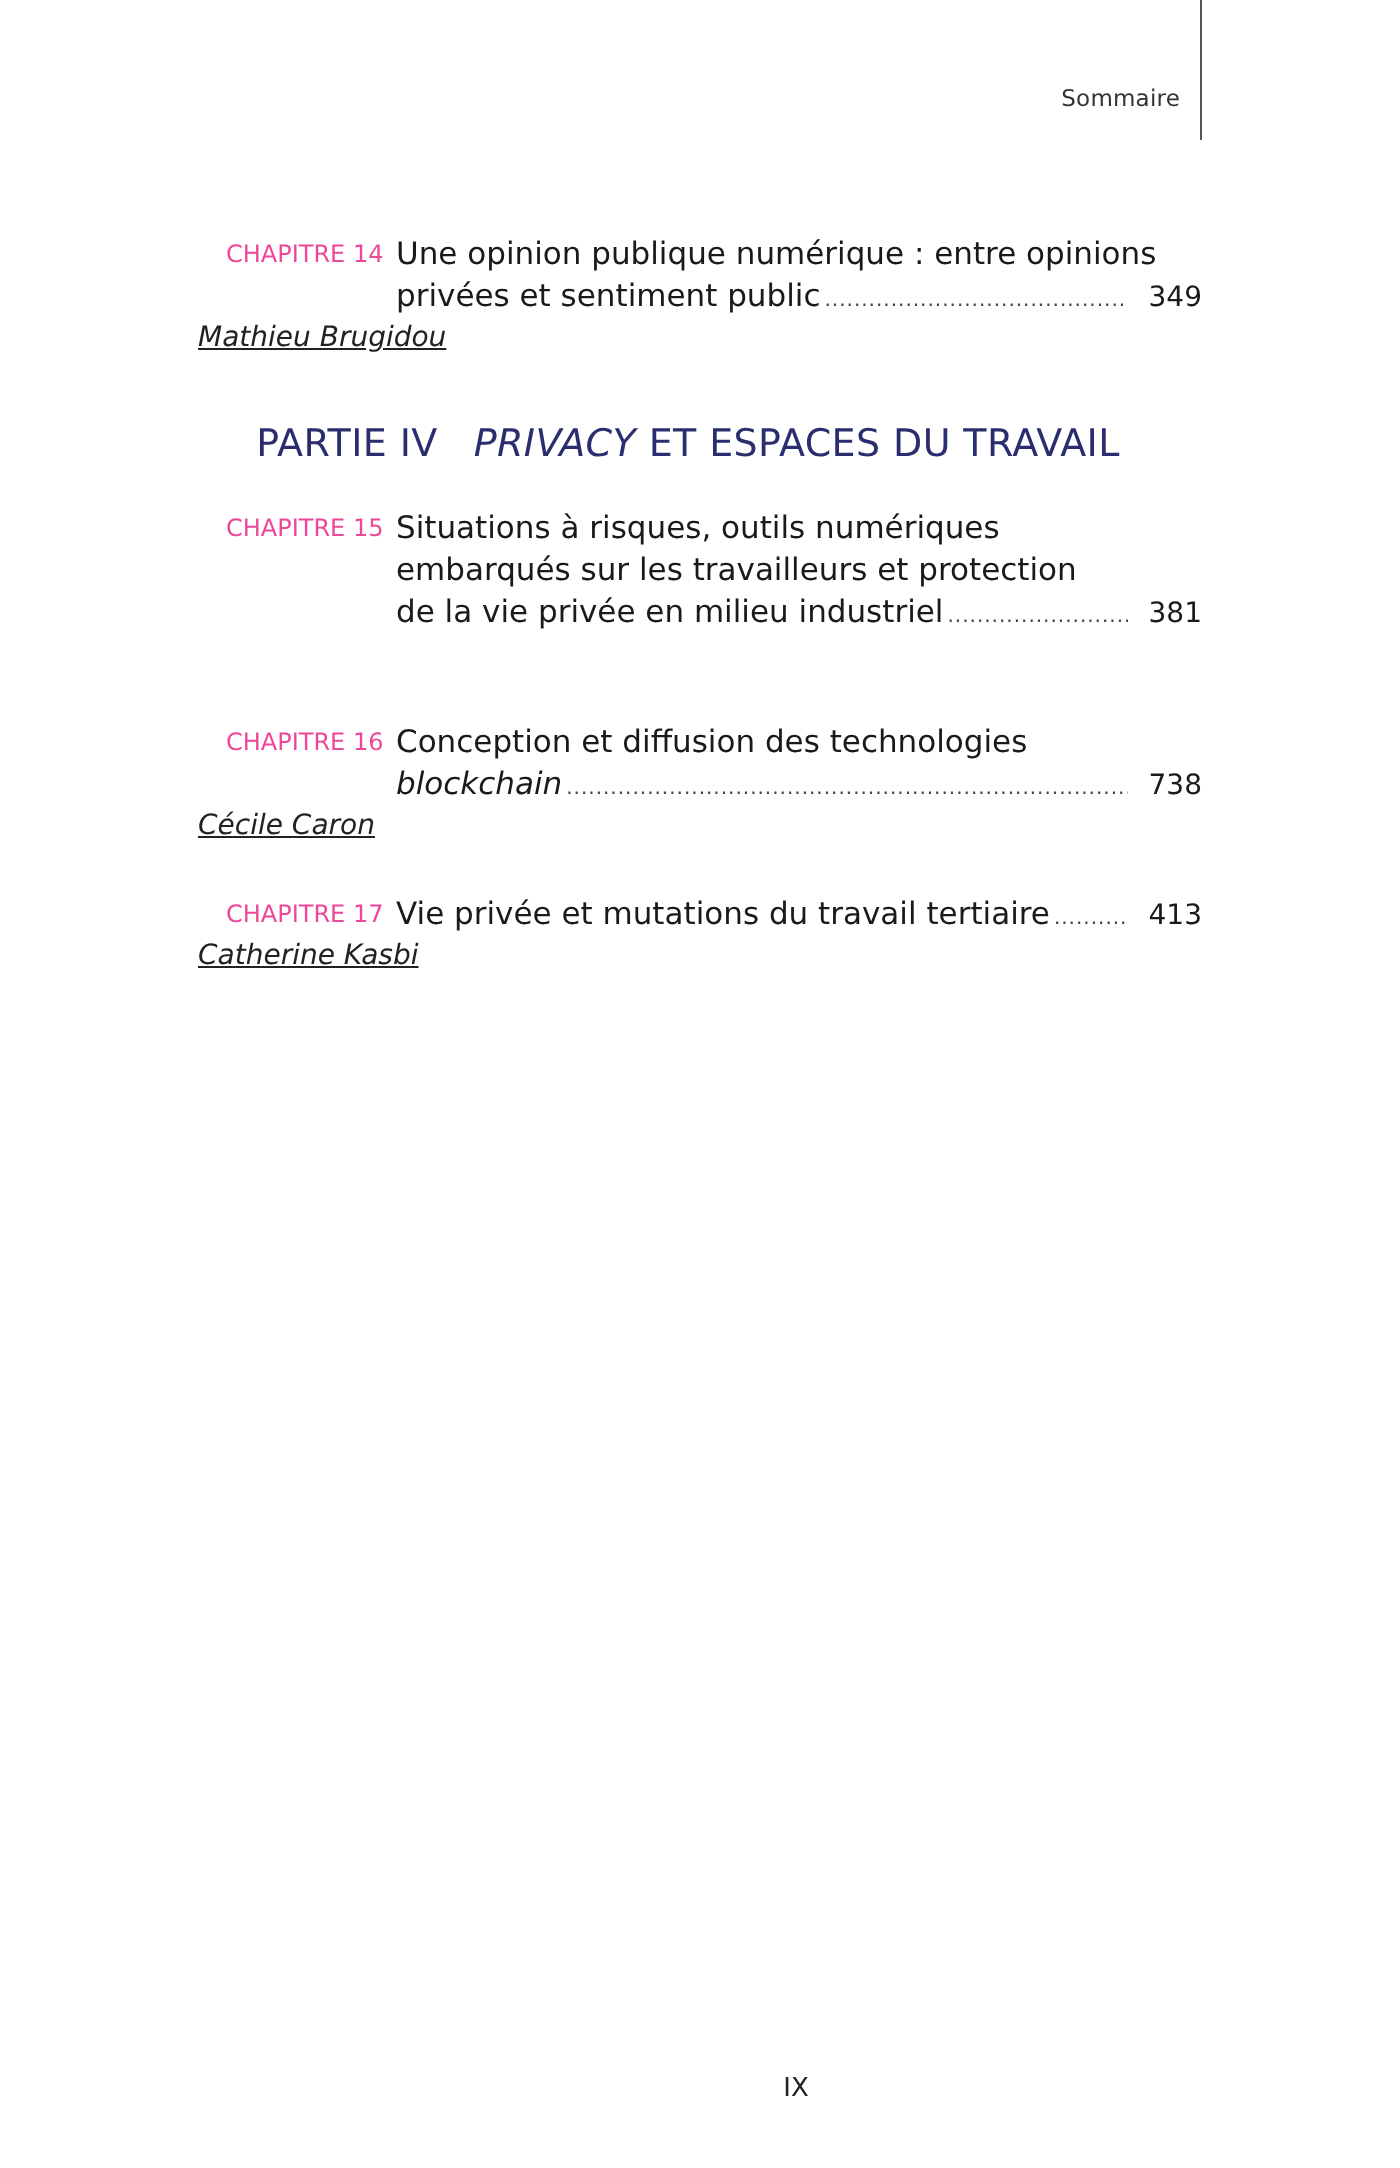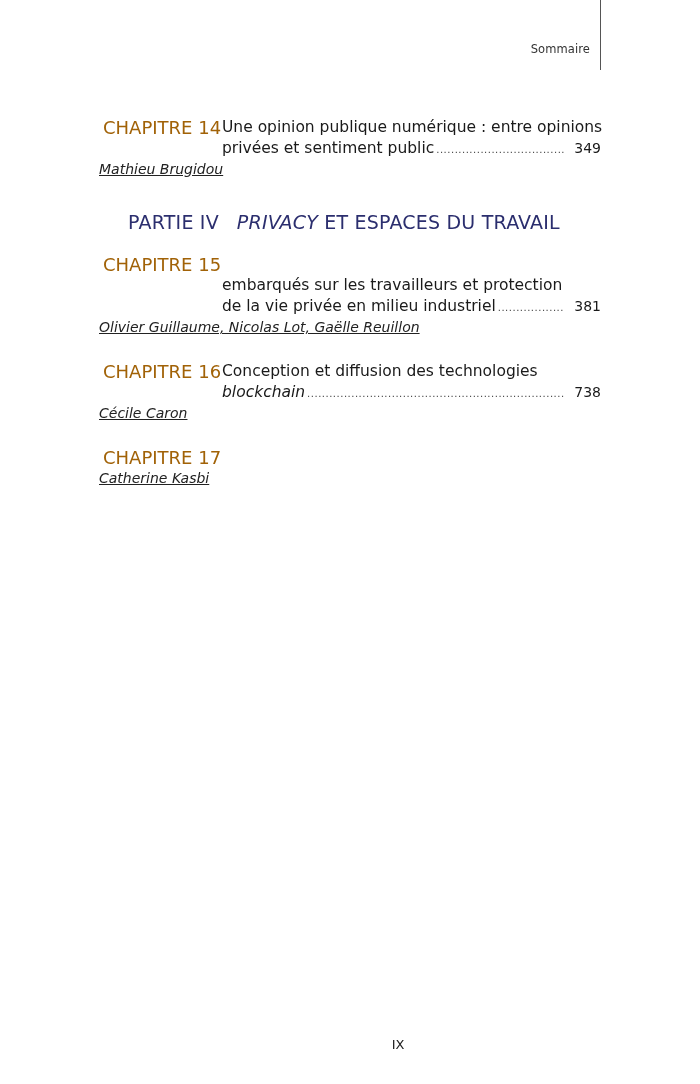--- a/index.html
+++ b/index.html
@@ -8,27 +8,27 @@
       font-family: "DejaVu Sans", sans-serif; color: #1a1a1a; overflow: hidden;
     }
     .vline { position: absolute; left: 600px; top: 0; width: 1px; height: 70px; background: #555; }
     .running-head {
       position: absolute; right: 110px; top: 42px;
       font-size: 11.5px; color: #333; letter-spacing: 0.1px;
     }
     .entry { position: absolute; left: 99px; width: 502px; }
     .row { position: relative; height: 21px; line-height: 21px; }
     .chap-label {
-      position: absolute; left: 4px; top: 0; font-size: 18px; color: #a16207;
+      position: absolute; left: 14px; top: 0; font-size: 12px; color: #ec4899;
     }
     .title-line {
       position: absolute; left: 99px; right: 0; top: 0;
       font-size: 15.5px; white-space: nowrap; display: flex; align-items: baseline;
     }
-    .title-line .txt { flex: 0 0 auto; margin-left: 24px; }
+    .title-line .txt { flex: 0 0 auto; }
     .title-line .dots {
       flex: 1 1 auto; margin: 0 10px 0 2px; overflow: hidden; font-size: 10px;
       color: #444; letter-spacing: 0.5px; white-space: nowrap;
     }
     .title-line .dots::after { content: "........................................................................................................................................................................................"; }
     .title-line .page { flex: 0 0 auto; font-size: 14px; }
     .author { font-style: italic; font-size: 14px; height: 21px; line-height: 21px; color: #222; text-decoration: underline; }
     .it { font-style: italic; }
     .part-heading {
       position: absolute; left: 0; width: 688px; top: 211px; text-align: center;
@@ -60,34 +60,36 @@
   <div class="author">Mathieu Brugidou</div>
 </div>
 
 <div class="part-heading">
   <span class="num">PARTIE IV</span><span class="it">PRIVACY</span><span> ET ESPACES DU TRAVAIL</span>
 </div>
 
 <div class="entry" style="top:254px">
   <div class="row">
     <span class="chap-label">CHAPITRE 15</span>
+    <div class="title-line">
+        <span class="txt">Situations à risques, outils numériques</span>
+      </div>
   </div>
   <div class="row">
     <div class="title-line">
         <span class="txt">embarqués sur les travailleurs et protection</span>
       </div>
   </div>
   <div class="row">
     <div class="title-line">
       <span class="txt">de la vie privée en milieu industriel</span>
       <span class="dots"></span>
       <span class="page">381</span>
     </div>
   </div>
-  <div class="author">Olivier Guillaume, Nicolas Lot, Gaëlle Reuillon</div>
 </div>
 
 <div class="entry" style="top:361px">
   <div class="row">
     <span class="chap-label">CHAPITRE 16</span>
     <div class="title-line">
         <span class="txt">Conception et diffusion des technologies</span>
       </div>
   </div>
   <div class="row">
@@ -96,17 +98,22 @@
       <span class="dots"></span>
       <span class="page">738</span>
     </div>
   </div>
   <div class="author">Cécile Caron</div>
 </div>
 
 <div class="entry" style="top:447px">
   <div class="row">
     <span class="chap-label">CHAPITRE 17</span>
+    <div class="title-line">
+      <span class="txt">Vie privée et mutations du travail tertiaire</span>
+      <span class="dots"></span>
+      <span class="page">413</span>
+    </div>
   </div>
   <div class="author">Catherine Kasbi</div>
 </div>
 
 <div class="folio">IX</div>
 
 </body></html>

